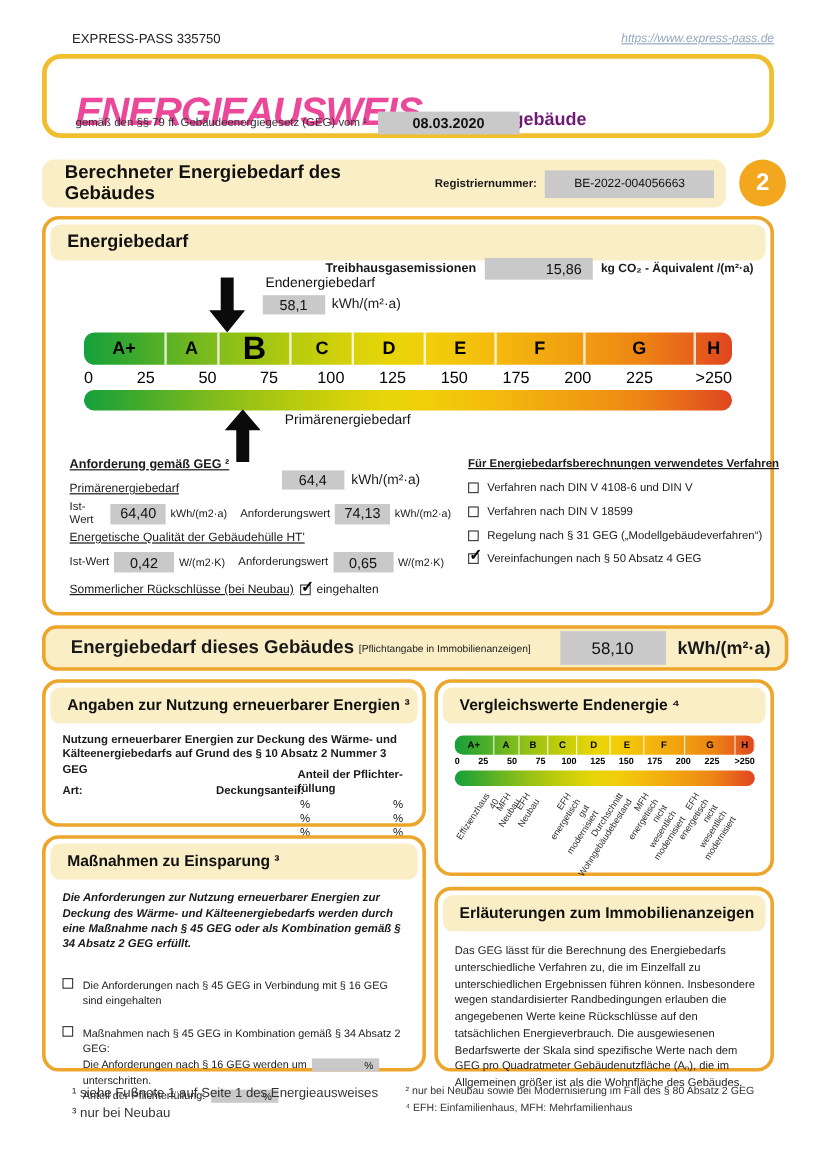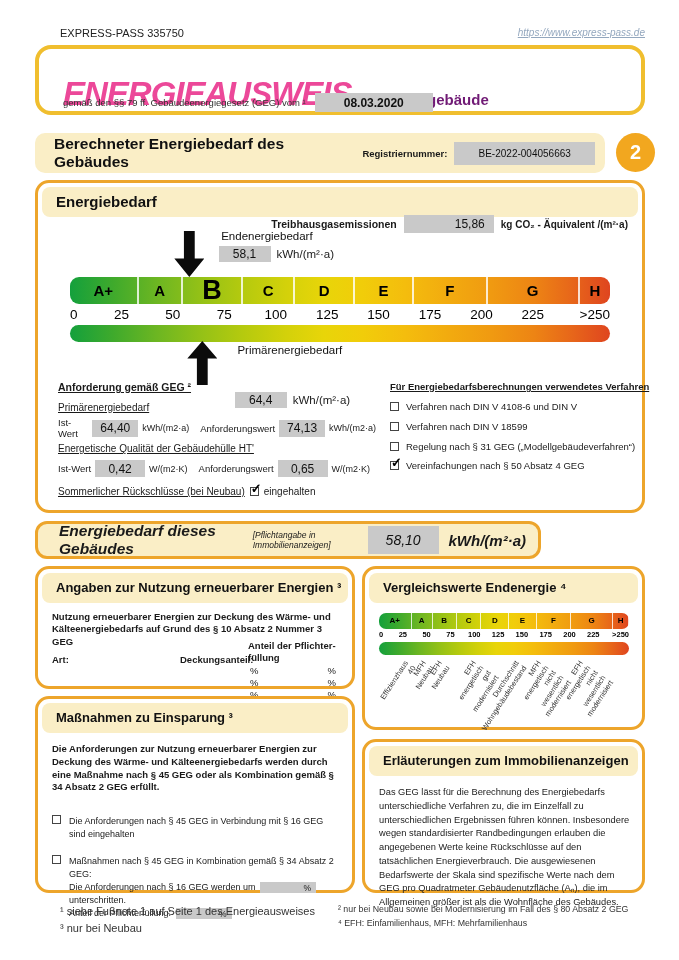--- a/index.html
+++ b/index.html
@@ -91,22 +91,22 @@
 
   .cb { width:9px; height:9px; border:1.3px solid #444; display:inline-block; position:relative; flex:none; background:#fff; }
   .cb .mk { position:absolute; left:0px; top:-6px; font-size:13px; font-weight:bold; color:#000; line-height:1; }
 
   .verfahren { position:absolute; left:352px; top:198px; width:250px; }
   .verf-h { font-size:9.5px; font-weight:bold; white-space:nowrap; }
   .verf-item { position:absolute; display:flex; gap:7px; align-items:flex-start; font-size:9.5px; white-space:nowrap; }
   .verf-item .cb { margin-top:1px; }
 
   
-  .result-bar { left:35px; top:521px; width:506px; height:38px; border:3px solid #eda52b; border-radius:12px;
-    background:#faeec6; display:flex; align-items:center; padding:0 12px 0 21px;font-style:italic; }
+  .result-bar { left:35px; top:521px; width:622px; height:38px; border:3px solid #eda52b; border-radius:12px;
+    background:#faeec6; display:flex; align-items:center; padding:0 12px 0 21px; }
   .result-heading { font-size:15.5px; font-weight:bold; }
   .result-note { font-size:8.5px; margin-left:4px; }
   .result-box { width:88px; height:28px; font-size:14px; margin-left:auto; }
   .result-unit { font-size:15px; font-weight:bold; margin-left:10px; }
 
   
   .p-erneuerbare { left:35px; top:566px; width:320px; height:123px; }
   .p-massnahmen { left:35px; top:696px; width:320px; height:197px; }
   .p-vergleich { left:362px; top:566px; width:283px; height:164px; }
   .p-erlaeuterungen { left:362px; top:739px; width:283px; height:154px; }
@@ -114,21 +114,21 @@
   .ern-body { position:absolute; left:14px; right:12px; top:42px; bottom:6px; font-size:9.5px; }
   .ern-intro { font-weight:bold; line-height:1.3; }
   .ern-pflicht { position:absolute; right:0; top:29px; width:92px; font-weight:bold; line-height:1.25; }
   .ern-art { position:absolute; left:0; top:43px; font-weight:bold; }
   .ern-deckung { position:absolute; left:128px; top:43px; font-weight:bold; }
   .pct { position:absolute; font-size:9.5px; }
   .pcol1 { left:198px; }
   .pcol2 { right:4px; }
 
   .mas-body { position:absolute; left:14px; right:12px; top:44px; font-size:9px; }
-  .mas-intro { font-weight:bold; font-size:9.5px; line-height:1.35; }
+  .mas-intro { font-weight:bold; font-size:9.5px; line-height:1.35;font-style:italic; }
   .mas-item { position:absolute; display:flex; gap:8px; align-items:flex-start; line-height:1.45; }
   .mas-item1 { top:72px; }
   .mas-item2 { top:112px; }
   .inline-box { display:inline-flex; width:56px; height:11px; background:#c9c9c9; justify-content:flex-end;
     align-items:center; padding-right:5px; font-size:8.5px; vertical-align:middle; margin:0 2px; }
 
   .mini-scale { position:absolute; left:14px; top:44px; width:250px; height:112px; }
   .cbar-mini { top:0; height:16px; border-radius:7px; }
   .cbar-mini .seg { border-right:1px solid rgba(255,255,255,.8); }
   .cbar-mini .seg b { font-size:8px; }

